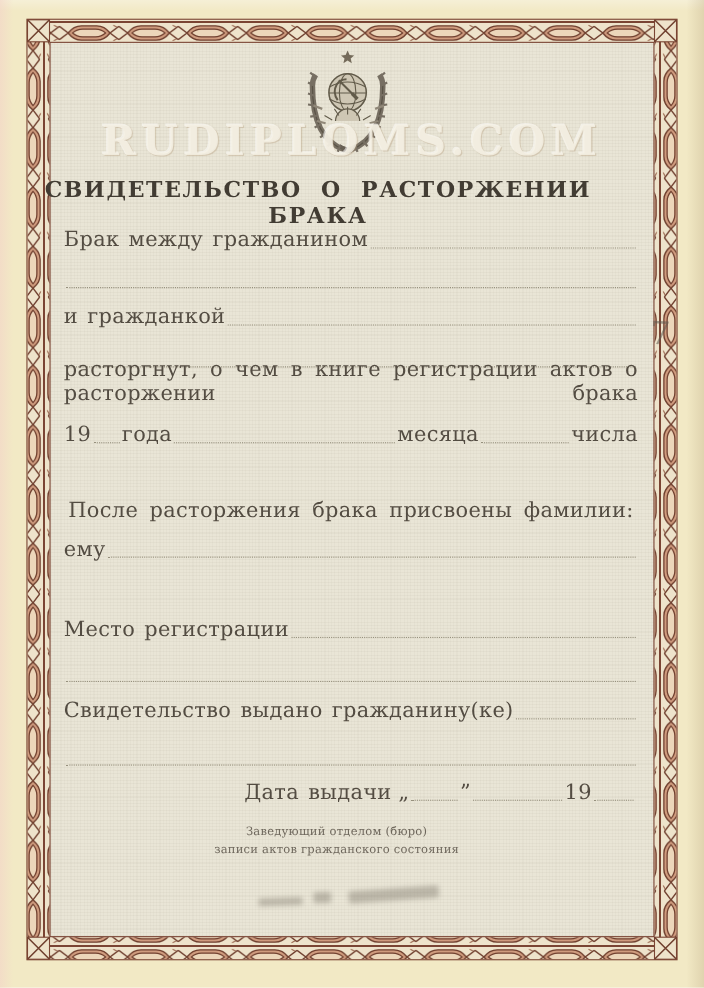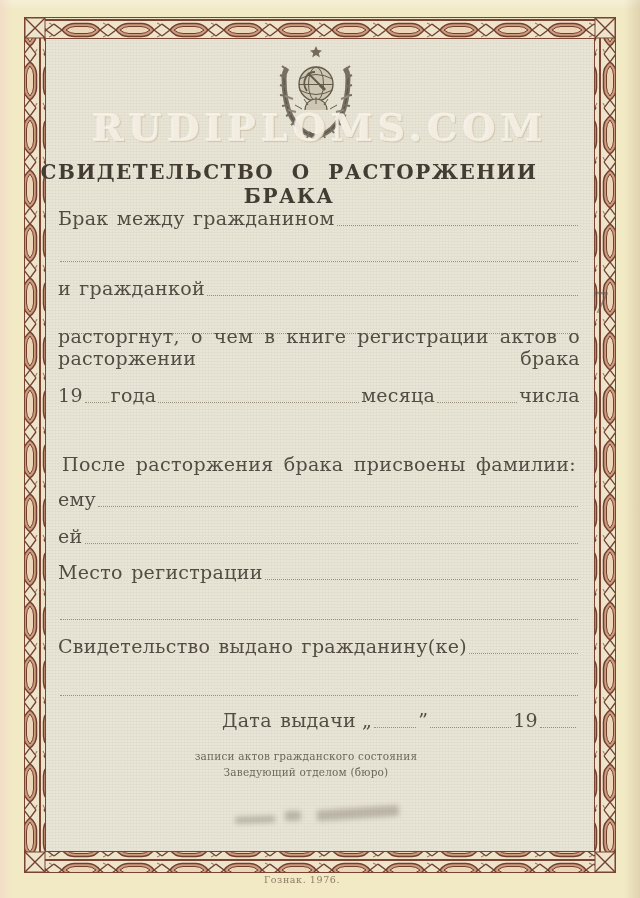--- a/index.html
+++ b/index.html
@@ -169,24 +169,20 @@
 
   <div class="row" style="top:452px;">
     <span class="center">После расторжения брака присвоены фамилии:</span>
   </div>
 
   <div class="row" style="top:487px;">
     <span class="lbl">ему</span>
     <span class="d"></span>
   </div>
 
-  <div class="row" style="top:524px;">
-    <span class="lbl">ей</span>
-    <span class="d"></span>
-  </div>
 
   <div class="row" style="top:560px;justify-content:space-between;">
     <span class="lbl">Место регистрации</span>
     <span class="d"></span>
   </div>
 
   <div class="row" style="top:600px;">
     <span class="d"></span>
   </div>
 
@@ -203,27 +199,26 @@
     <span class="lbl">Дата выдачи</span>
     <span class="lbl" style="margin-left:6px;">„</span>
     <span class="d dfix" style="width:42px;"></span>
     <span class="lbl">”</span>
     <span class="d"></span>
     <span class="lbl">19</span>
     <span class="d dfix" style="width:36px;"></span>
   </div>
 
   <div class="officials">
+    <div>Заведующий отделом (бюро)</div>
     <div>записи актов гражданского состояния</div>
-    <div>Заведующий отделом (бюро)</div>
   </div>
 
   <div class="smudge-wrap">
     <span class="smudge sm1"></span>
     <span class="smudge sm2"></span>
     <span class="smudge sm3"></span>
   </div>
 
   <div class="hand7">7</div>
 
-  <div class="imprint">Гознак. 1976.</div>
 
 </div>
 
 </body></html>

